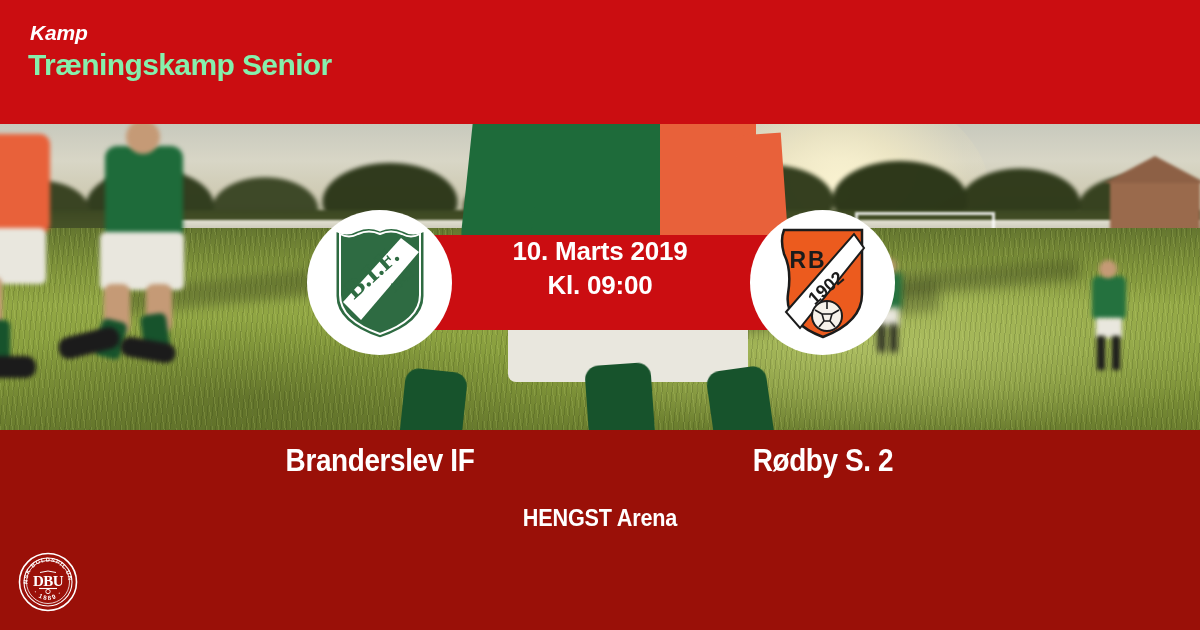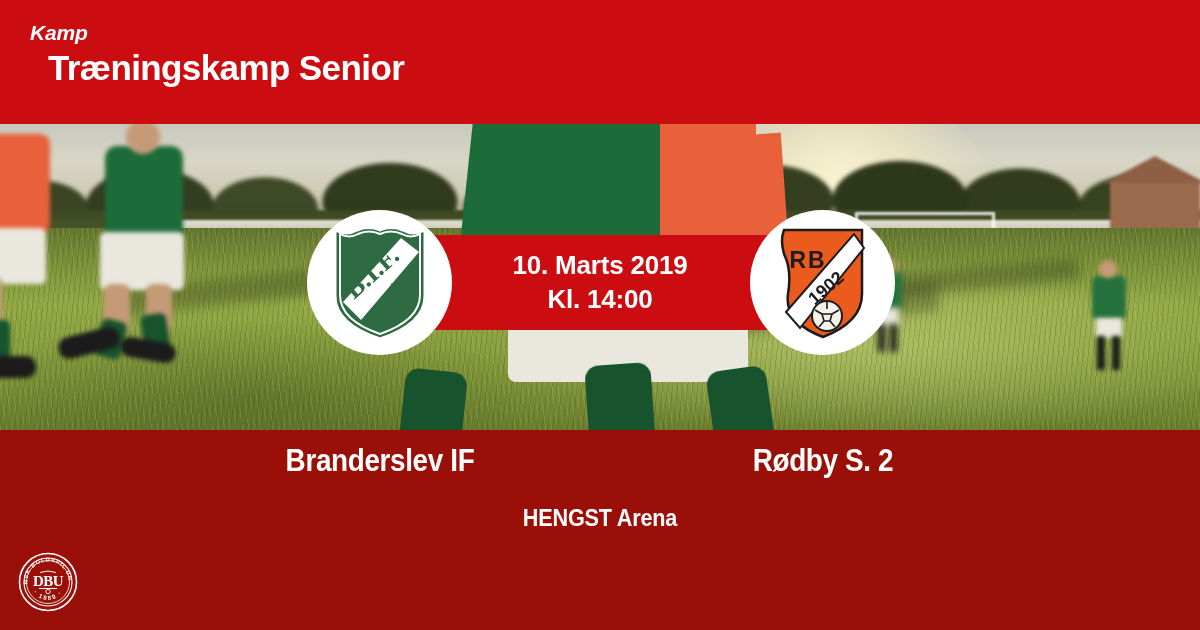--- a/index.html
+++ b/index.html
@@ -17,22 +17,22 @@
     background:#CB0D11;
   }
   .header-kicker {
     position:absolute; left:30px; top:21px;
     font-size:21px; font-weight:bold; color:#ffffff;
     letter-spacing:-0.2px;
     font-style:italic;
   }
   .header-title {
     position:absolute; left:28px; top:50px;
-    font-size:35px; font-weight:bold; color:#ffffff;
-    letter-spacing:-0.6px; line-height:1;margin-left:20px;
+    font-size:30px; font-weight:bold; color:#86efac;
+    letter-spacing:-0.6px; line-height:1;
   }
 
   
   .photo {
     position:absolute; left:0; top:124px; width:1200px; height:306px;
     overflow:hidden; background:#6d7a42;
   }
   .sky {
     position:absolute; left:0; top:0; width:1200px; height:105px;
     background:linear-gradient(to bottom,#c8c9bd 0%,#d8d6c6 35%,#cfcbb4 65%,#b9b79d 100%);
@@ -114,21 +114,21 @@
   .shorts-white { background:#e9e7de; }
   .sock-green { background:#17532c; }
   .skin { background:#c59a76; }
   .dark { background:#1b1b1b; }
 
   
   .date-banner {
     position:absolute; left:380px; top:235px; width:440px; height:95px;
     background:#CB0D11;
     display:flex; flex-direction:column;
-    align-items:center; justify-content:center;
+    align-items:center; 
     z-index:3;
   }
   .date-line {
     color:#ffffff; font-size:26px; font-weight:bold;
     letter-spacing:-0.2px; line-height:1.3;
   }
 
   
   .crest-circle {
     position:absolute; top:210px; width:145px; height:145px;
@@ -238,21 +238,21 @@
     <div class="pl skin" style="left:728px;top:146px;width:56px;height:56px;border-radius:50%;"></div>
     <div class="pl shorts-white" style="left:508px;top:168px;width:240px;height:90px;border-radius:8px;"></div>
     <div class="pl sock-green" style="left:398px;top:246px;width:62px;height:160px;border-radius:14px;transform:rotate(6deg);"></div>
     <div class="pl sock-green" style="left:590px;top:240px;width:66px;height:168px;border-radius:14px;transform:rotate(-4deg);"></div>
     <div class="pl sock-green" style="left:716px;top:244px;width:60px;height:160px;border-radius:14px;transform:rotate(-8deg);"></div>
 
   </div>
 
   <div class="date-banner">
     <div class="date-line">10. Marts 2019</div>
-    <div class="date-line">Kl. 14:00</div>
+    <div class="date-line">Kl. 09:00</div>
   </div>
 
   <div class="crest-circle crest-left">
     <svg class="crest-svg" width="106" height="118" viewBox="0 0 106 118">
       <path d="M8 6 Q20 12 30 6 Q42 1 53 6 Q64 1 76 6 Q86 12 98 6 L98 72 Q98 100 53 115 Q8 100 8 72 Z" fill="#2E6B42" stroke="#ffffff" stroke-width="3"></path>
       <path d="M13 10 Q22 15 31 10 Q42 5 53 10 Q64 5 75 10 Q84 15 93 10 L93 71 Q93 96 53 110 Q13 96 13 71 Z" fill="none" stroke="#ffffff" stroke-width="2"></path>
       <path d="M16 78 L74 14 L92 28 L34 96 Z" fill="#ffffff"></path>
       <g transform="rotate(-42 53 58)" fill="#2E6B42" font-family="'Liberation Serif',serif" font-weight="bold">
         <text x="53" y="54" text-anchor="middle" font-size="27" letter-spacing="0">B.I.F.</text>
       </g>

